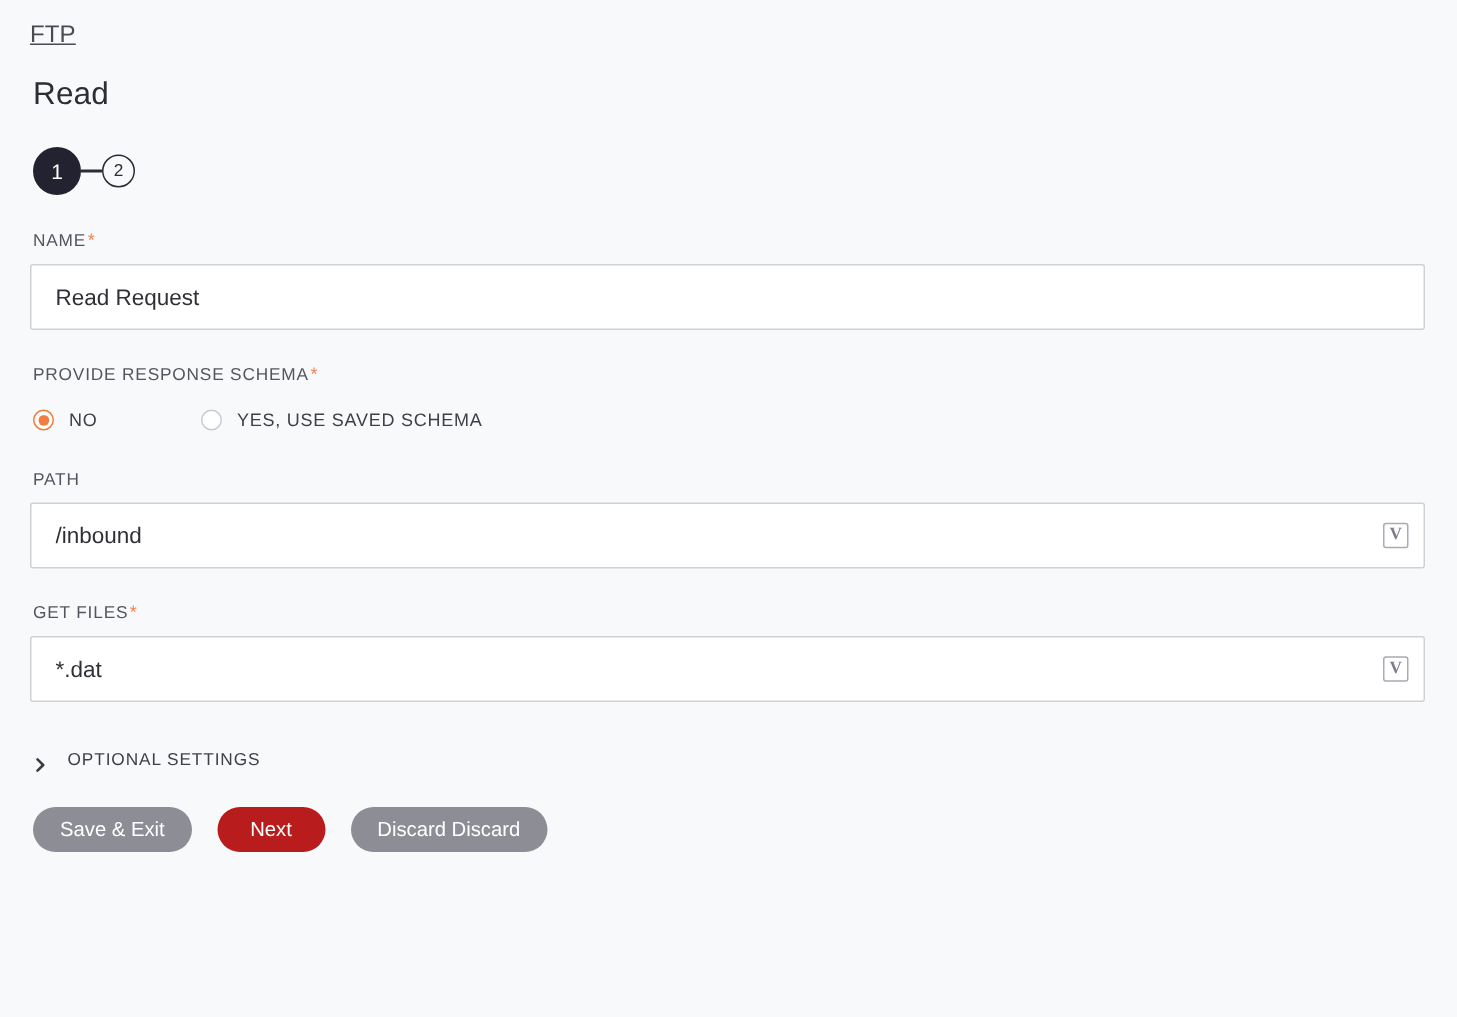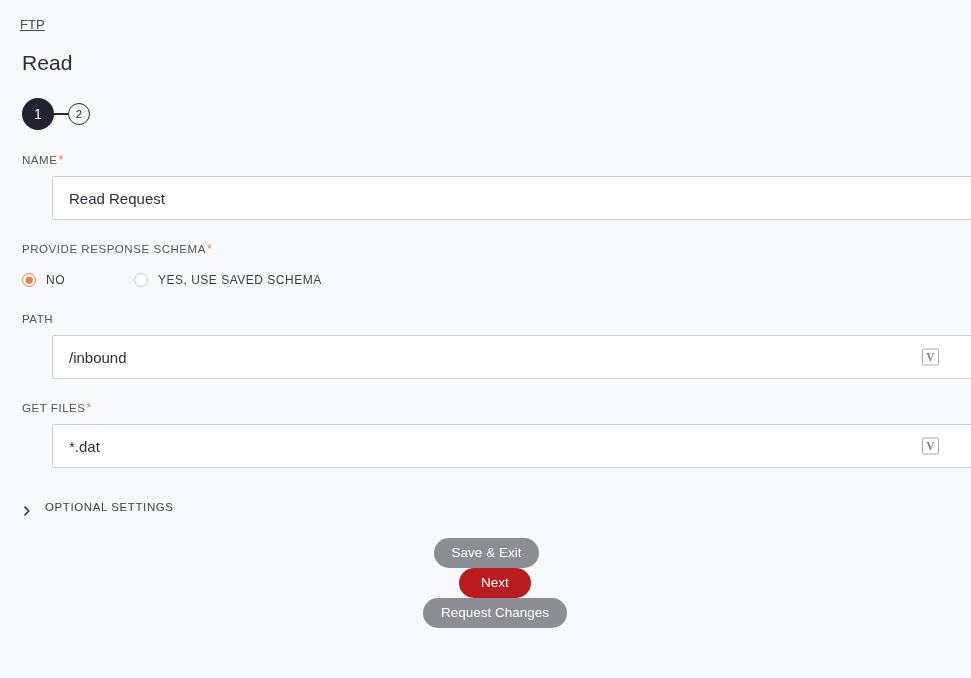--- a/index.html
+++ b/index.html
@@ -23,21 +23,21 @@
     box-sizing: border-box;
     padding: 0 20px;
   }
 
   
   .breadcrumb {
     padding-top: 15px;
     height: 22px;
   }
   .breadcrumb-link {
-    font-size: 13px;
+    font-size: 16px;
     color: #4a4a52;
     text-decoration: underline;
     cursor: pointer;
     letter-spacing: 0.1px;
   }
 
   
   .page-title {
     margin: 10px 0 0 2px;
     font-size: 21px;
@@ -98,21 +98,20 @@
   }
   .req {
     color: #ef8354;
     font-size: 12px;
     margin-left: 1px;
   }
 
   .input-wrap {
     position: relative;
     margin-top: 9px;
-    margin-left: 32px;
   }
   .text-input {
     width: 930px;
     height: 44px;
     box-sizing: border-box;
     border: 1px solid #ced2d6;
     background: #ffffff;
     border-radius: 2px;
     font-family: "Liberation Sans", sans-serif;
     font-size: 15px;
@@ -215,21 +214,20 @@
     text-transform: uppercase;
     text-align: center;
   }
 
   
   .actions {
     display: flex;
     align-items: center;
     margin-top: 22px;
     margin-left: 2px;
-    flex-direction: column;
   }
   .btn {
     border: none;
     border-radius: 16px;
     height: 30px;
     font-family: "Liberation Sans", sans-serif;
     font-size: 13.5px;
     color: #ffffff;
     cursor: pointer;
     padding: 0 18px;
@@ -315,16 +313,16 @@
       <svg width="10" height="10" viewBox="0 0 10 10" aria-hidden="true">
         <path d="M3 1.2 L6.8 5 L3 8.8" fill="none" stroke="currentColor" stroke-width="1.7" stroke-linecap="round" stroke-linejoin="round"></path>
       </svg>
     </span>
     <span class="optional-label">OPTIONAL SETTINGS</span>
   </div>
 
   <div class="actions">
     <button class="btn btn-gray">Save &amp; Exit</button>
     <button class="btn btn-primary">Next</button>
-    <button class="btn btn-gray last">Request Changes</button>
+    <button class="btn btn-gray last">Discard Discard</button>
   </div>
 
 </div>
 
 </body></html>

